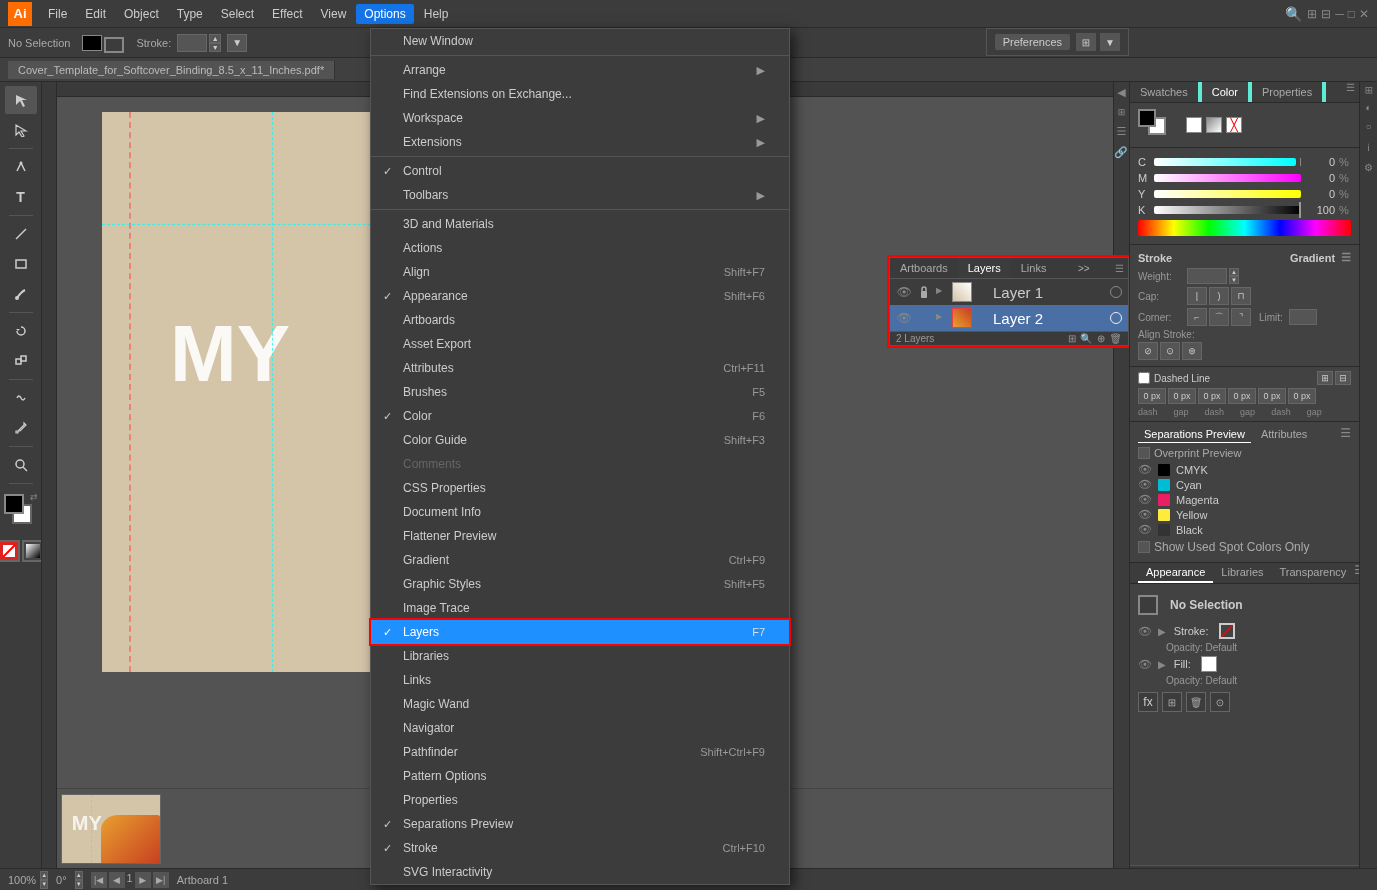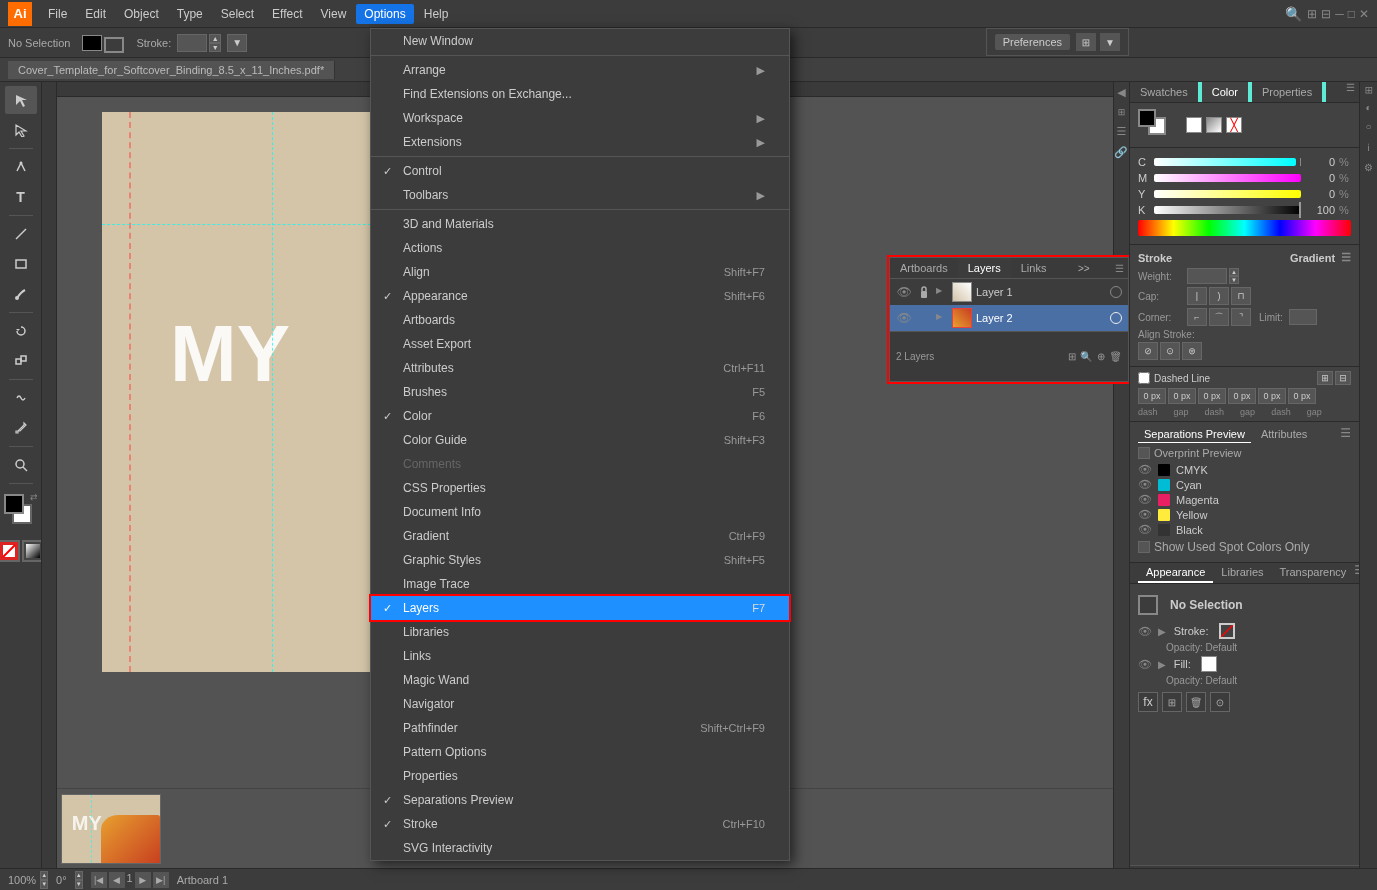--- a/index.html
+++ b/index.html
@@ -116,23 +116,23 @@
     .layers-tab { padding: 4px 10px; font-size: 11px; color: #aaa; cursor: pointer; }
     .layers-tab.active { color: #fff; background: #3c3c3c; }
     .layers-tab-more { margin-left: auto; padding: 4px 6px; color: #aaa; cursor: pointer; font-size: 10px; }
     .layer-row { display: flex; align-items: center; gap: 4px; padding: 3px 6px; height: 26px; }
     .layer-eye { width: 16px; height: 16px; display: flex; align-items: center; justify-content: center; color: #888; cursor: pointer; font-size: 12px; }
     .layer-lock { width: 16px; height: 16px; display: flex; align-items: center; justify-content: center; color: #888; cursor: pointer; }
     .layer-arrow { width: 12px; height: 12px; color: #888; font-size: 8px; }
     .layer-thumb { width: 20px; height: 20px; background: #666; border: 1px solid #888; }
     .layer-thumb-1 { background: linear-gradient(45deg, #d4c5a9, white); }
     .layer-thumb-2 { background: linear-gradient(45deg, #e8a030, #c84020); }
-    .layer-name { font-size: 11px; color: #ccc; flex: 1; }
+    .layer-name { font-size: 15px; color: #ccc; flex: 1; margin-left: 17px; }
     .layer-circle { width: 12px; height: 12px; border-radius: 50%; border: 1px solid #888; margin-left: auto; }
-    .layers-footer { background: #3a3a3a; border-top: 1px solid #555; padding: 19px 6px; display: flex; align-items: flex-start; font-size: 10px; color: #999; gap: 20px; }
+    .layers-footer { background: #3a3a3a; border-top: 1px solid #555; padding: 1px 6px; display: flex; align-items: flex-start; font-size: 10px; color: #999; gap: 20px; }
 
     
     .layers-panel { outline: 2px solid #ff0000; }
     .pref-btn { font-size: 11px; color: #ccc; background: transparent; border: none; cursor: pointer; padding: 2px 8px; background: #555; border-radius: 2px; }
     .prop-icon { width: 20px; height: 18px; background: #555; display: flex; align-items: center; justify-content: center; cursor: pointer; font-size: 10px; }
 
     
     #dropdown-menu {
       position: absolute; top: 28px; left: 370px; width: 420px; background: #3c3c3c;
       border: 1px solid #555; z-index: 1000; box-shadow: 4px 4px 12px rgba(0,0,0,0.6);
@@ -722,20 +722,23 @@
   </div>
 
   <div class="dropdown-item">
     <span>CSS Properties</span>
   </div>
 
   <div class="dropdown-item">
     <span>Document Info</span>
   </div>
 
+  <div class="dropdown-item">
+    <span>Flattener Preview</span>
+  </div>
 
   <div class="dropdown-item">
     <span>Gradient</span>
     <span class="shortcut">Ctrl+F9</span>
   </div>
 
   <div class="dropdown-item">
     <span>Graphic Styles</span>
     <span class="shortcut">Shift+F5</span>
   </div>

